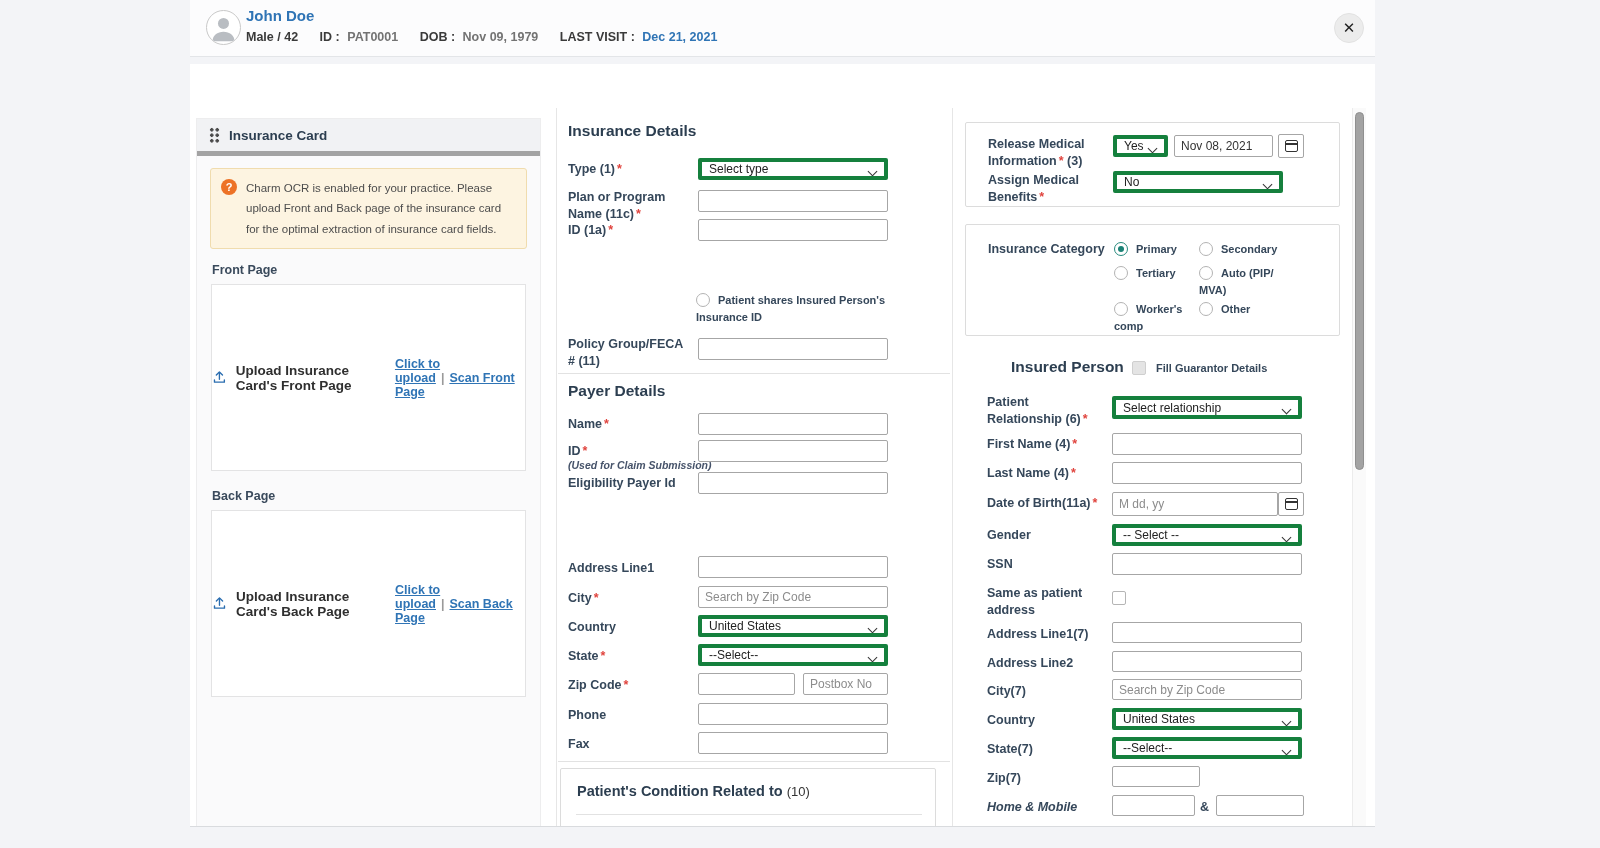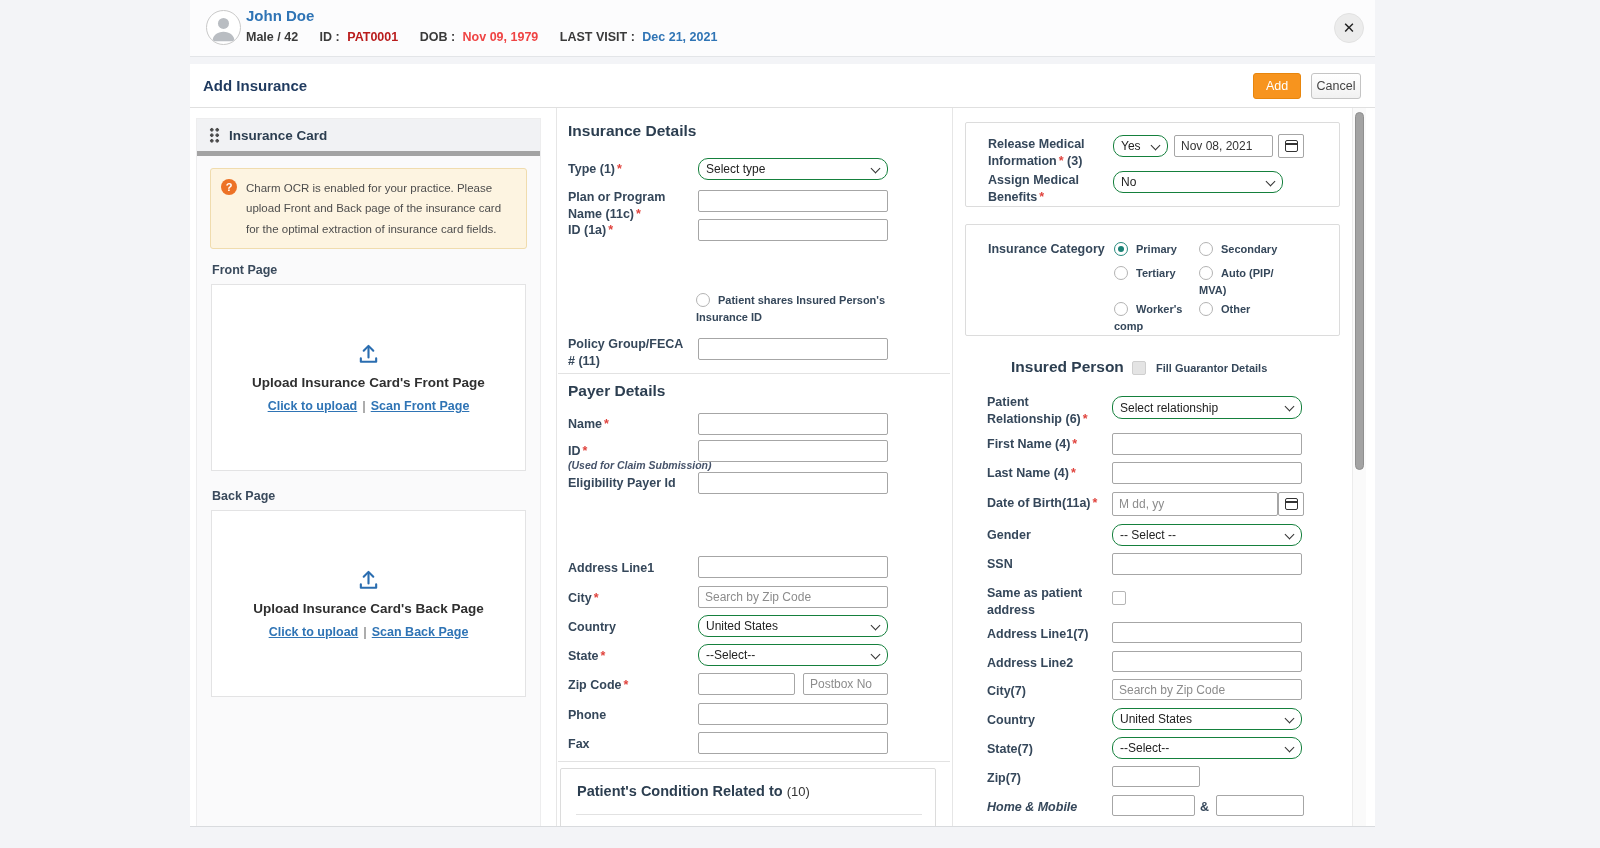--- a/index.html
+++ b/index.html
@@ -6,22 +6,22 @@
   html,body { width:1600px; height:848px; }
   body { font-family: "Liberation Sans", "DejaVu Sans", sans-serif; background:#f3f4f7; position:relative; overflow:hidden; }
 
   
   .hdr-card { position:absolute; left:190px; top:0; width:1185px; height:57px; background:#fcfcfd; border-bottom:1px solid #e3e5e8; }
   .avatar { position:absolute; left:16px; top:10px; width:35px; height:35px; border-radius:50%; background:#fff; border:1px solid #c9c9c9; overflow:hidden; }
   .p-name { position:absolute; left:56px; top:7px; font-size:15px; font-weight:700; color:#2f74b5; }
   .p-meta { position:absolute; left:56px; top:30px; font-size:12.5px; font-weight:600; color:#3a3a3a; white-space:nowrap; }
   .p-meta .gap { display:inline-block; width:18px; }
   .p-meta .sgap { display:inline-block; width:4px; }
-  .val-red { color:#b91c1c; }
-  .val-navy { color:#ef4444; }
+  .val-red { color:#737373; }
+  .val-navy { color:#737373; }
   .val-blue { color:#2f74b5; }
   .close-btn { position:absolute; left:1144px; top:13px; width:30px; height:30px; border-radius:50%; background:#ececec; border:1px solid #e2e2e2; display:flex; align-items:center; justify-content:center; font-size:15px; font-weight:700; color:#222; cursor:pointer; }
 
   
   .main-card { position:absolute; left:190px; top:64px; width:1185px; height:763px; background:#fff; overflow:hidden; border-bottom:1px solid #d9dbde; }
   .toolbar { position:absolute; left:0; top:0; width:1185px; height:44px; border-bottom:1px solid #e0e0e0; background:#fff; }
   .pg-title { position:absolute; left:13px; top:13px; font-size:15px; font-weight:600; color:#1f3a5f; }
   .btn { position:absolute; height:26px; border-radius:3px; font-size:12.5px; display:flex; align-items:center; justify-content:center; cursor:pointer; }
   .btn-add { left:1063px; top:9px; width:48px; background:#f7941e; border:1px solid #e8860d; color:#fff; }
   .btn-cancel { left:1121px; top:9px; width:50px; background:linear-gradient(#fff,#f1f1f1); border:1px solid #c4c4c4; color:#444; }
@@ -30,35 +30,35 @@
   .hline { position:absolute; height:1px; background:#e2e2e2; }
 
   
   .left-panel { position:absolute; left:6px; top:54px; width:345px; height:709px; background:#fafafb; border:1px solid #ededee; }
   .panel-hdr { height:34px; display:flex; align-items:center; gap:9px; padding:16px 12px; background:#f1f2f4; border-bottom:5px solid #a3a3a3; }
   .drag-dots { width:11px; height:17px; background-image:radial-gradient(circle, #4a4a4a 1.5px, transparent 1.6px); background-size:5.5px 5.5px; }
   .panel-title { font-size:13.5px; font-weight:700; color:#2c3e50; }
   .notice { position:relative; margin:12px 13px 4px; background:#fdf4e1; border:1px solid #f0dcae; border-radius:3px; padding:9px 10px 9px 35px; font-size:11.5px; color:#4d4d4d; line-height:1.78; }
   .info-ic { position:absolute; left:10px; top:10px; width:16px; height:16px; border-radius:50%; background:#ed7226; color:#fff; font-size:11px; font-weight:700; text-align:center; line-height:16px; }
   .pg-label { margin:14px 15px 7px; font-size:12.5px; font-weight:700; color:#3a4a5c; }
-  .up-card { margin:0 14px; height:187px; background:#fff; border:1px solid #e3e3e4; display:flex; flex-direction:column; align-items:center; justify-content:center; gap:9px; }
+  .up-card { margin:0 14px; height:187px; background:#fff; border:1px solid #e3e3e4; display:flex; flex-direction:row; align-items:center; justify-content:center; gap:9px; }
   .up-bold { font-size:13.5px; font-weight:700; color:#2f2f2f; }
   .up-links { font-size:12.5px; font-weight:600; }
   .lnk { color:#2f74b5; text-decoration:underline; cursor:pointer; }
   .lnk-sep { color:#9a9a9a; margin:0 5px; text-decoration:none; }
   .mt18 { margin-top:18px; }
 
   
   .sec-title { position:absolute; font-size:15.5px; font-weight:700; color:#2c3e50; }
   .flbl { position:absolute; width:124px; font-size:12.5px; font-weight:600; color:#35475a; line-height:1.35; }
   .fnote { position:absolute; font-size:10.5px; font-style:italic; font-weight:600; color:#46536a; line-height:1.32; }
   .req { color:#e0443e; margin-left:2px; }
   .tin { position:absolute; height:22px; border:1px solid #a6a6a6; border-radius:2px; background:#fff; font-size:12px; padding:0 6px; color:#333; font-family:inherit; }
   .tin::placeholder { color:#8c8c8c; }
-  .selbox { position:absolute; height:22px; border:1px solid #15803d; border-radius:10px; background:#fff; font-size:12px; color:#222; display:flex; align-items:center; padding:0 20px 0 7px; cursor:pointer; white-space:nowrap; overflow:hidden; }
+  .selbox { position:absolute; height:22px; border:4px solid #15803d; border-radius:2px; background:#fff; font-size:12px; color:#222; display:flex; align-items:center; padding:0 20px 0 7px; cursor:pointer; white-space:nowrap; overflow:hidden; }
   .chev { position:absolute; right:8px; top:6px; width:7px; height:7px; border-right:1.7px solid #333; border-bottom:1.7px solid #333; transform:rotate(45deg); }
   .rgroup { position:absolute; font-size:11px; font-weight:600; color:#35475a; line-height:1.5; cursor:pointer; }
   .radio { display:inline-block; width:14px; height:14px; border:1px solid #b3b3b3; border-radius:50%; background:#fff; margin-right:8px; vertical-align:-3px; position:relative; }
   .radio.checked { border-color:#27897d; }
   .radio.checked::after { content:''; position:absolute; left:3px; top:3px; width:6px; height:6px; border-radius:50%; background:#1b8276; }
   .cb { position:absolute; width:14px; height:14px; border:1px solid #b5b5b5; border-radius:2px; background:#fff; cursor:pointer; }
   .cb-inline { display:inline-block; width:14px; height:14px; border:1px solid #cfcfcf; border-radius:2px; background:#e4e4e4; vertical-align:-3px; margin-right:10px; cursor:pointer; }
   .cal-btn { position:absolute; width:26px; height:24px; border:1px solid #a6a6a6; border-radius:2px; background:#fff; display:flex; align-items:center; justify-content:center; cursor:pointer; }
   .cal-ic { width:13px; height:12px; border:1.5px solid #333; border-radius:2px; position:relative; }
   .cal-ic::before { content:''; position:absolute; left:-1px; right:-1px; top:1.5px; height:2.5px; background:#333; }
@@ -90,25 +90,20 @@
     <span>LAST VISIT :</span><span class="sgap"></span>
     <span class="val-blue">Dec 21, 2021</span>
   </div>
   <div class="close-btn">
     <span>✕</span>
   </div>
 </div>
 
 <div class="main-card">
 
-  <div class="toolbar">
-    <div class="pg-title">Add Insurance</div>
-    <div class="btn btn-add">Add</div>
-    <div class="btn btn-cancel">Cancel</div>
-  </div>
 
   <div class="vline" style="left:366px;"></div>
   <div class="vline" style="left:762px;"></div>
 
   <div class="left-panel">
     <div class="panel-hdr">
       <span class="drag-dots"></span>
       <span class="panel-title">Insurance Card</span>
     </div>
     <div class="notice">

